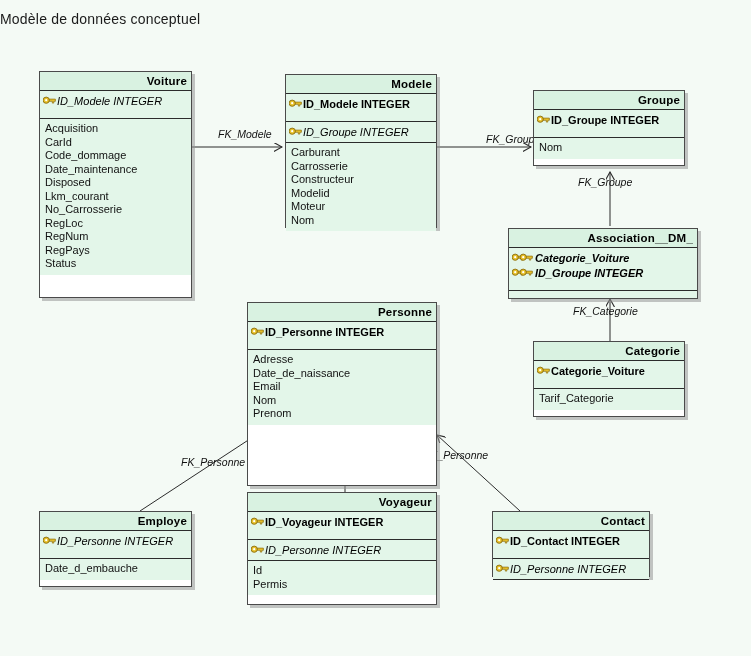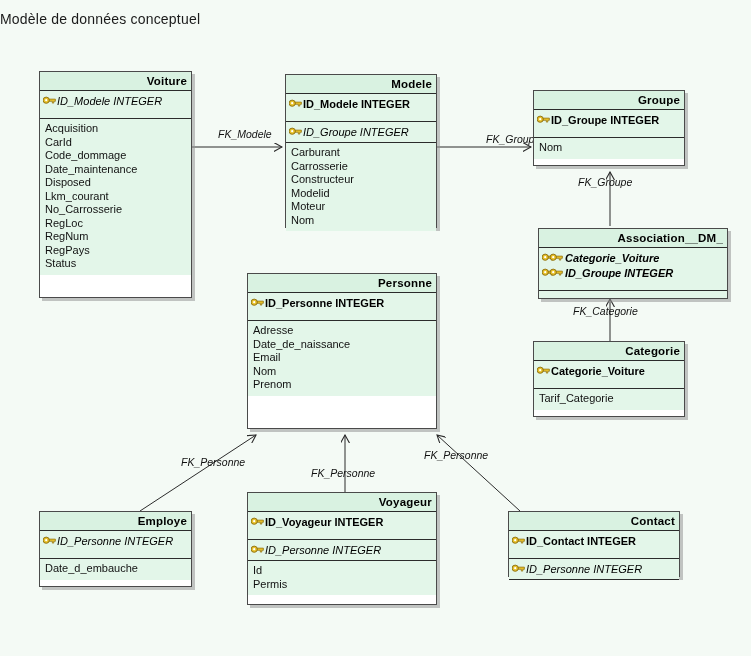--- a/index.html
+++ b/index.html
@@ -235,21 +235,21 @@
               </g>
             </svg></span>
         <span>ID_Groupe INTEGER</span>
       </div>
     </div>
     <div class="ent-attrs">
       <div class="attr-row">Nom</div>
     </div>
   </div>
 
-  <div class="entity" id="ent-assoc" style="left:538px; top:228px; width:190px; height:71px;">
+  <div class="entity" id="ent-assoc" style="left:508px; top:228px; width:190px; height:71px;">
     <div class="ent-title">Association__DM_</div>
     <div class="ent-pk">
       <div class="row pkfk">
         <span class="key-icon dbl"><svg width="22" height="11" viewBox="0 0 22 11">
               <g>
                 <path d="M 6 4.1 L 12.4 4.1 L 12.4 6.3 L 10.8 6.3 L 10.8 8.1 L 9.3 8.1 L 9.3 6.3 L 6 6.3 Z" fill="#e8c22a" stroke="#8a6c10" stroke-width="0.7" stroke-linejoin="round"></path>
                 <circle cx="3.2" cy="5.2" r="3.1" fill="#e8c22a" stroke="#8a6c10" stroke-width="0.9"></circle>
                 <circle cx="3.2" cy="5.2" r="1.1" fill="#ffffff"></circle>
               </g>
               <g>
@@ -291,21 +291,21 @@
               </g>
             </svg></span>
         <span>Categorie_Voiture</span>
       </div>
     </div>
     <div class="ent-attrs">
       <div class="attr-row">Tarif_Categorie</div>
     </div>
   </div>
 
-  <div class="entity" id="ent-personne" style="left:247px; top:273px; width:190px; height:156px;">
+  <div class="entity" id="ent-personne" style="left:247px; top:302px; width:190px; height:184px;">
     <div class="ent-title">Personne</div>
     <div class="ent-pk">
       <div class="row pk">
         <span class="key-icon"><svg width="13" height="11" viewBox="0 0 13 11">
               <g>
                 <path d="M 6 4.1 L 12.4 4.1 L 12.4 6.3 L 10.8 6.3 L 10.8 8.1 L 9.3 8.1 L 9.3 6.3 L 6 6.3 Z" fill="#e8c22a" stroke="#8a6c10" stroke-width="0.7" stroke-linejoin="round"></path>
                 <circle cx="3.2" cy="5.2" r="3.1" fill="#e8c22a" stroke="#8a6c10" stroke-width="0.9"></circle>
                 <circle cx="3.2" cy="5.2" r="1.1" fill="#ffffff"></circle>
               </g>
             </svg></span>
@@ -365,21 +365,21 @@
             </svg></span>
         <span>ID_Personne INTEGER</span>
       </div>
     </div>
     <div class="ent-attrs">
       <div class="attr-row">Id</div>
       <div class="attr-row">Permis</div>
     </div>
   </div>
 
-  <div class="entity" id="ent-contact" style="left:492px; top:511px; width:172px; height:66px;margin-left:16px;">
+  <div class="entity" id="ent-contact" style="left:492px; top:511px; width:158px; height:66px;">
     <div class="ent-title">Contact</div>
     <div class="ent-pk">
       <div class="row pk">
         <span class="key-icon"><svg width="13" height="11" viewBox="0 0 13 11">
               <g>
                 <path d="M 6 4.1 L 12.4 4.1 L 12.4 6.3 L 10.8 6.3 L 10.8 8.1 L 9.3 8.1 L 9.3 6.3 L 6 6.3 Z" fill="#e8c22a" stroke="#8a6c10" stroke-width="0.7" stroke-linejoin="round"></path>
                 <circle cx="3.2" cy="5.2" r="3.1" fill="#e8c22a" stroke="#8a6c10" stroke-width="0.9"></circle>
                 <circle cx="3.2" cy="5.2" r="1.1" fill="#ffffff"></circle>
               </g>
             </svg></span>

